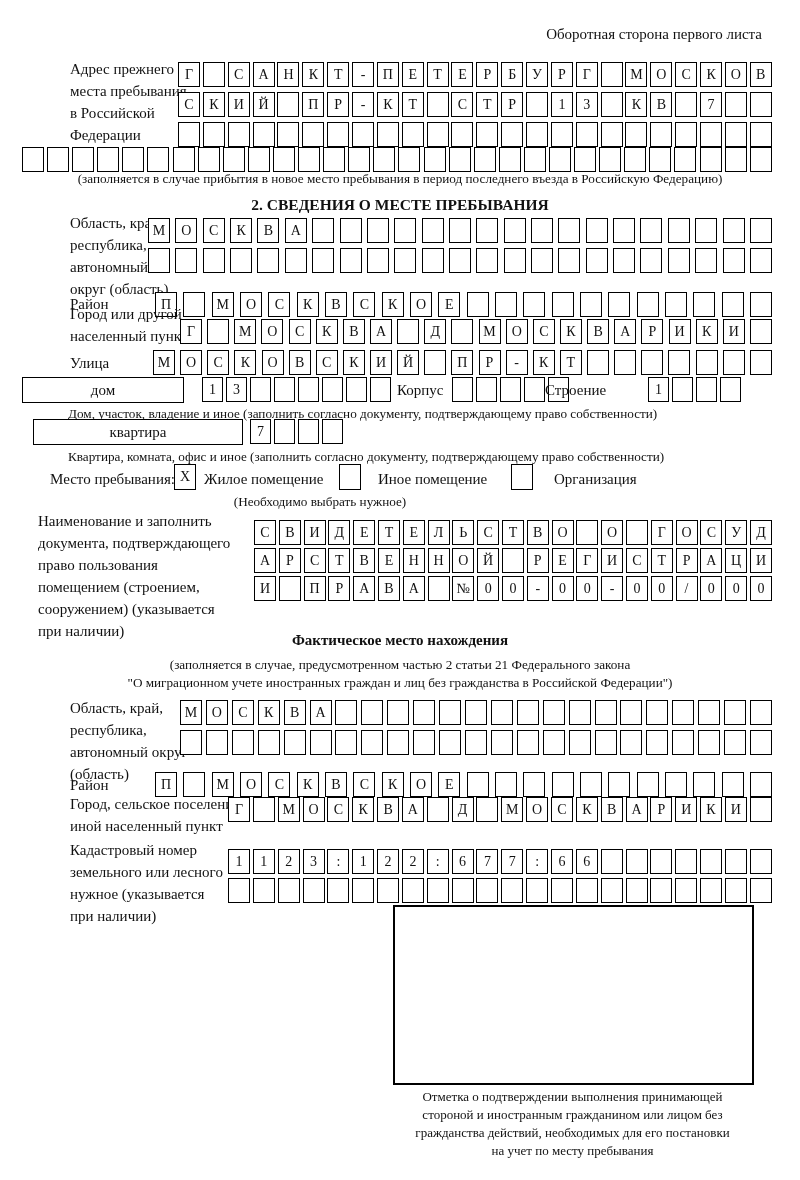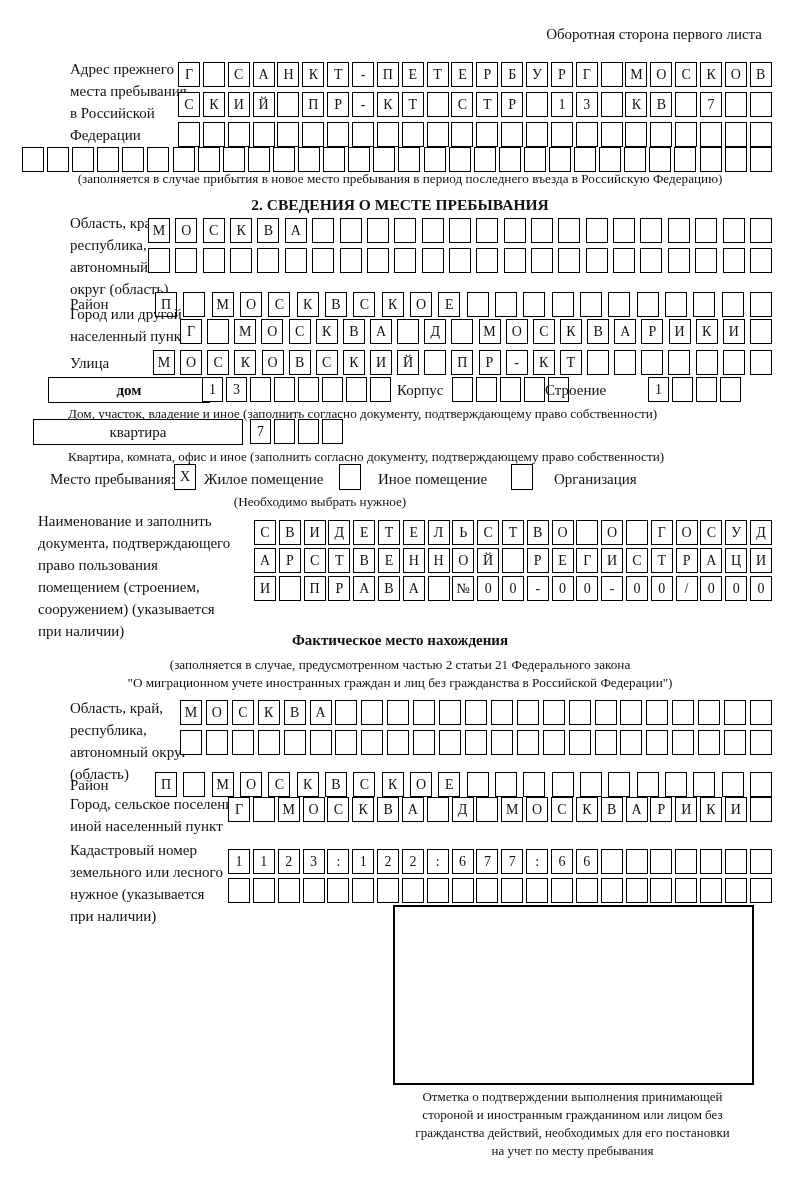--- a/index.html
+++ b/index.html
@@ -292,21 +292,21 @@
     <span class="cell">Т</span>
     <span class="cell"></span>
     <span class="cell"></span>
     <span class="cell"></span>
     <span class="cell"></span>
     <span class="cell"></span>
     <span class="cell"></span>
     <span class="cell"></span>
   </div>
 
-<div class="widebox" style="left:48px;top:377px;width:160px;font-weight:bold;">дом</div>
+<div class="widebox" style="left:22px;top:377px;width:160px;">дом</div>
 <div class="cellgrp" style="left:202px;top:377px;">
     <span class="cell">1</span>
     <span class="cell">3</span>
     <span class="cell"></span>
     <span class="cell"></span>
     <span class="cell"></span>
     <span class="cell"></span>
     <span class="cell"></span>
     <span class="cell"></span>
   </div>

